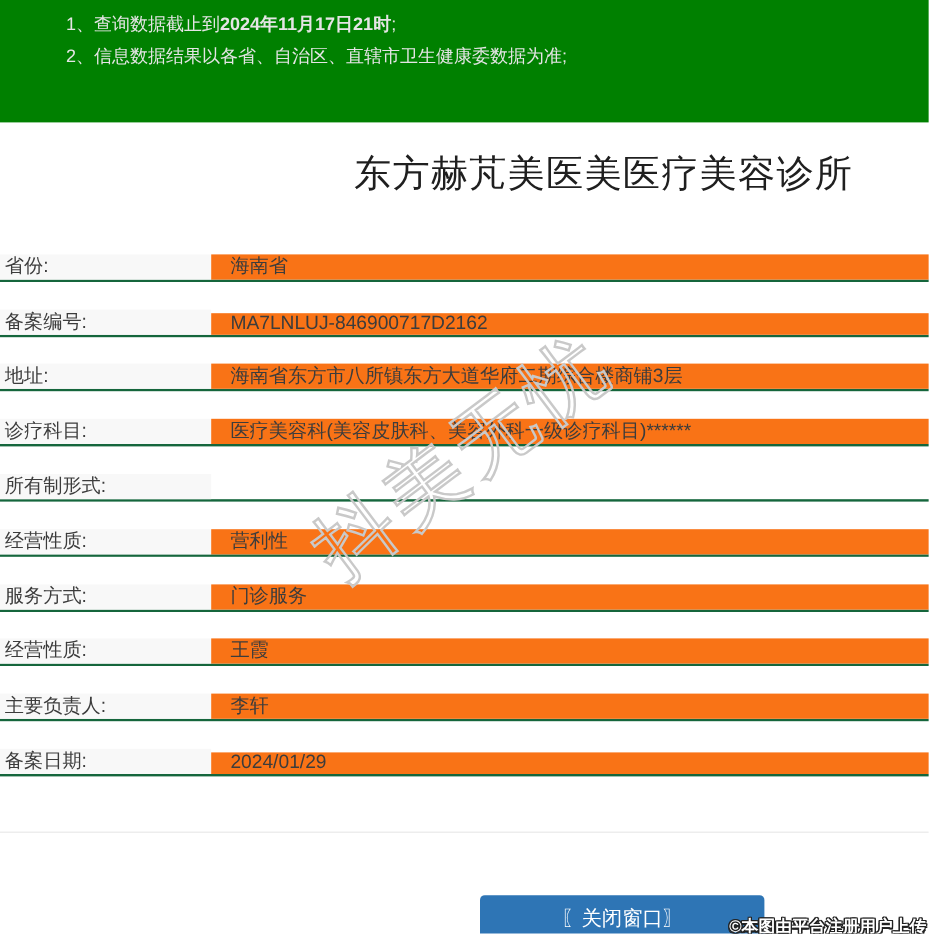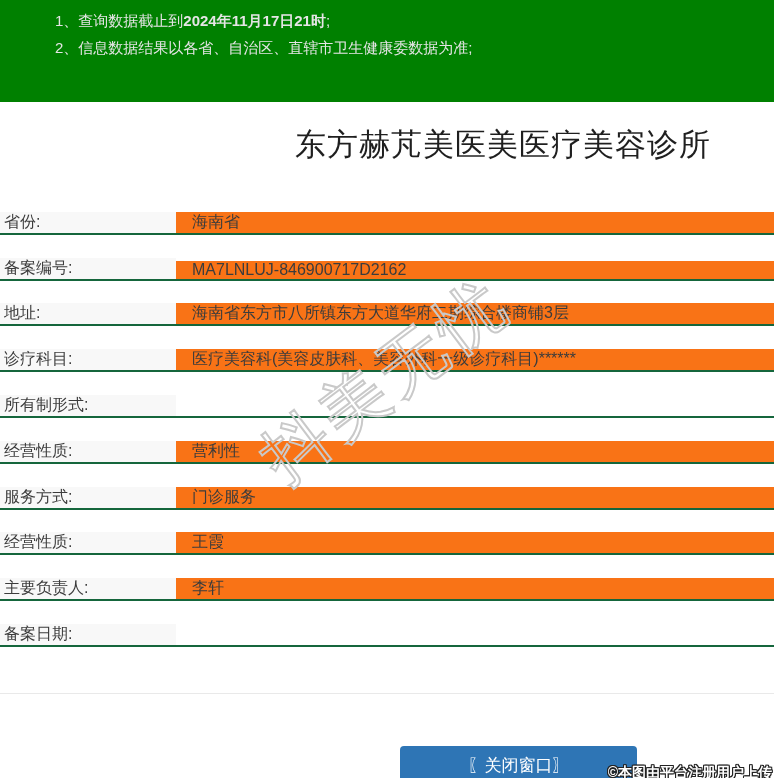--- a/index.html
+++ b/index.html
@@ -110,20 +110,21 @@
   <div class="t-row">
     <div class="t-label">经营性质:</div>
     <div class="t-value">王霞</div>
   </div>
   <div class="t-row">
     <div class="t-label">主要负责人:</div>
     <div class="t-value">李轩</div>
   </div>
   <div class="t-row">
     <div class="t-label">备案日期:</div>
+    <div class="t-value">2024/01/29</div>
   </div>
 </div>
 
 <div class="watermark">抖美无忧</div>
 
 <div class="footer-divider"></div>
 
 <button class="close-button">〖关闭窗口〗</button>
 
 <div class="credit">©本图由平台注册用户上传</div>

